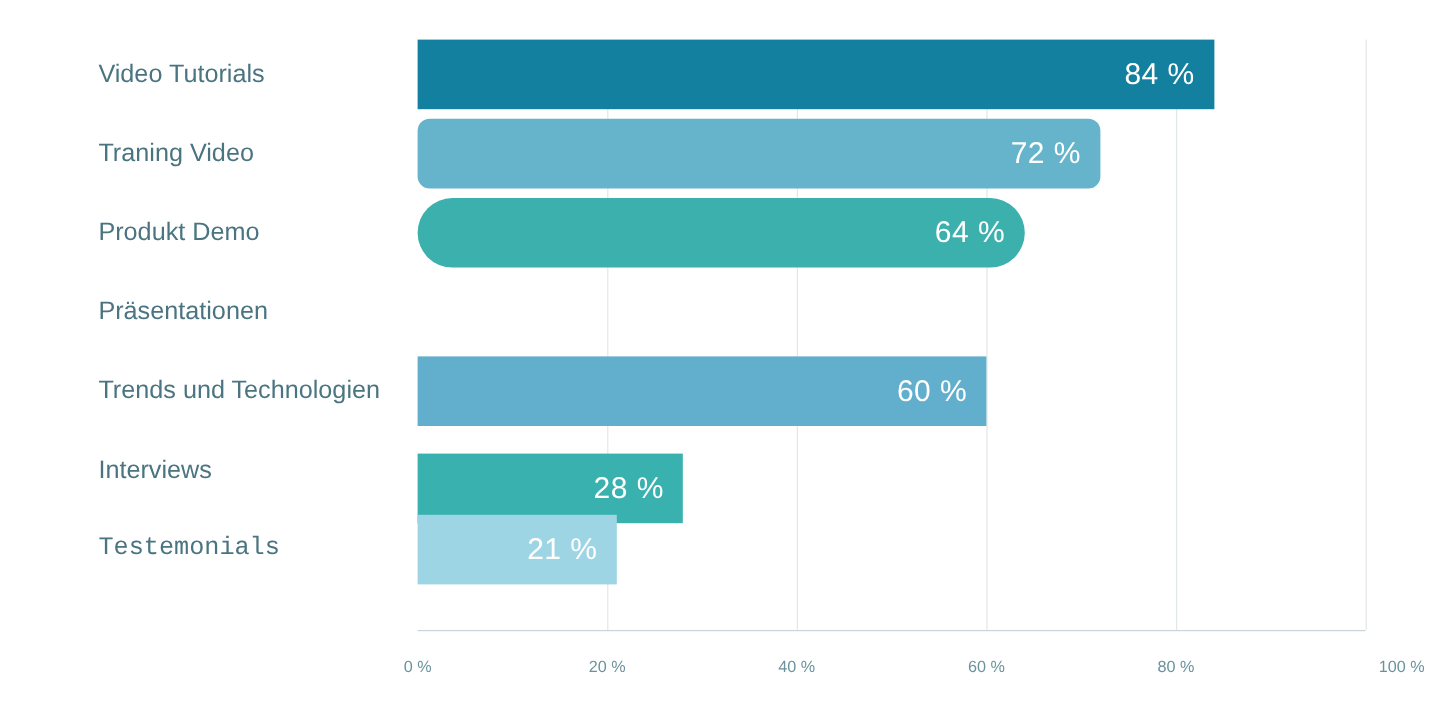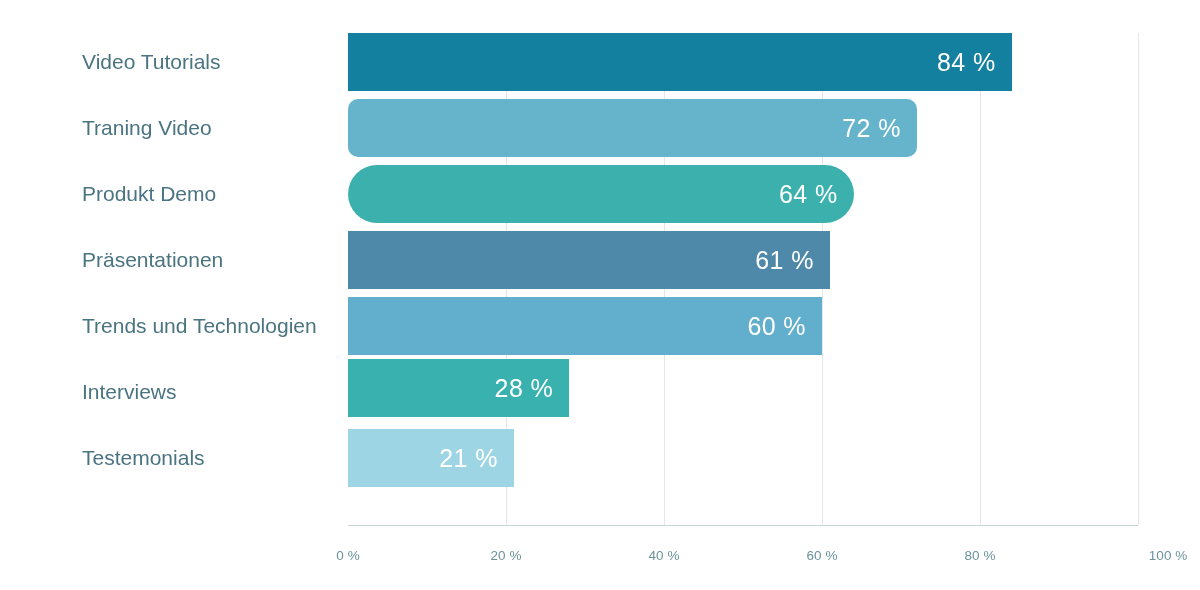--- a/index.html
+++ b/index.html
@@ -129,21 +129,21 @@
 
 <div id="chart-root">
 
   <div class="cat-labels">
       <div class="cat-label" style="top: 0px;">Video Tutorials</div>
       <div class="cat-label" style="top: 66px;">Traning Video</div>
       <div class="cat-label" style="top: 132px;">Produkt Demo</div>
       <div class="cat-label" style="top: 198px;">Präsentationen</div>
       <div class="cat-label" style="top: 264px;">Trends und Technologien</div>
       <div class="cat-label" style="top: 330px;">Interviews</div>
-      <div class="cat-label" style="top: 396px;">Testemonials</div>
+      <div class="cat-label" style="top: 396px; font-family: Liberation Mono, monospace;">Testemonials</div>
     </div>
 
   <div class="plot-area">
     <div class="gridlines">
         <div class="gridline" style="left: 158px;"></div>
         <div class="gridline" style="left: 316px;"></div>
         <div class="gridline" style="left: 474px;"></div>
         <div class="gridline" style="left: 632px;"></div>
         <div class="gridline" style="left: 790px;"></div>
       </div>
@@ -156,31 +156,26 @@
         <div class="bar-row" style="top: 66px;">
           <div class="bar" style="width: 568.8px; background: rgb(102, 180, 204); border-radius: 10px;">
             <span class="bar-value">72 %</span>
           </div>
         </div>
         <div class="bar-row" style="top: 132px;">
           <div class="bar" style="width: 505.6px; background: rgb(59, 176, 173); border-radius: 29px;">
             <span class="bar-value">64 %</span>
           </div>
         </div>
-        <div class="bar-row" style="top: 198px;">
-          <div class="bar" style="width: 481.9px; background: rgb(79, 137, 169);">
-            <span class="bar-value">61 %</span>
-          </div>
-        </div>
         <div class="bar-row" style="top: 264px;">
           <div class="bar" style="width: 474px; background: rgb(98, 175, 205);">
             <span class="bar-value">60 %</span>
           </div>
         </div>
-        <div class="bar-row" style="top: 326px; padding-left: 48px;">
+        <div class="bar-row" style="top: 345px; padding-left: 48px;">
           <div class="bar" style="width: 221.2px; background: rgb(56, 177, 175);">
             <span class="bar-value">28 %</span>
           </div>
         </div>
         <div class="bar-row" style="top: 396px;">
           <div class="bar" style="width: 165.9px; background: rgb(158, 213, 228);">
             <span class="bar-value">21 %</span>
           </div>
         </div>
       </div>

